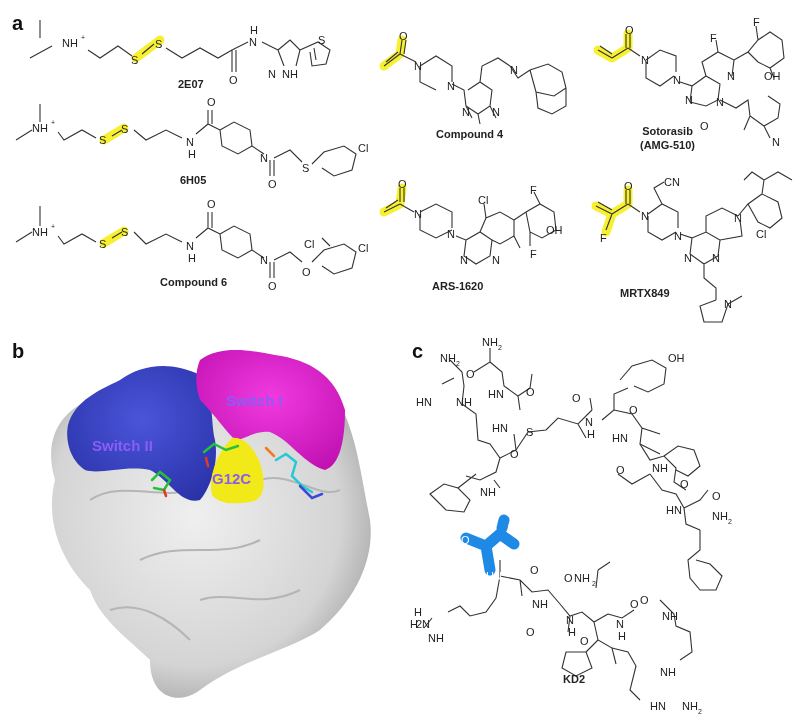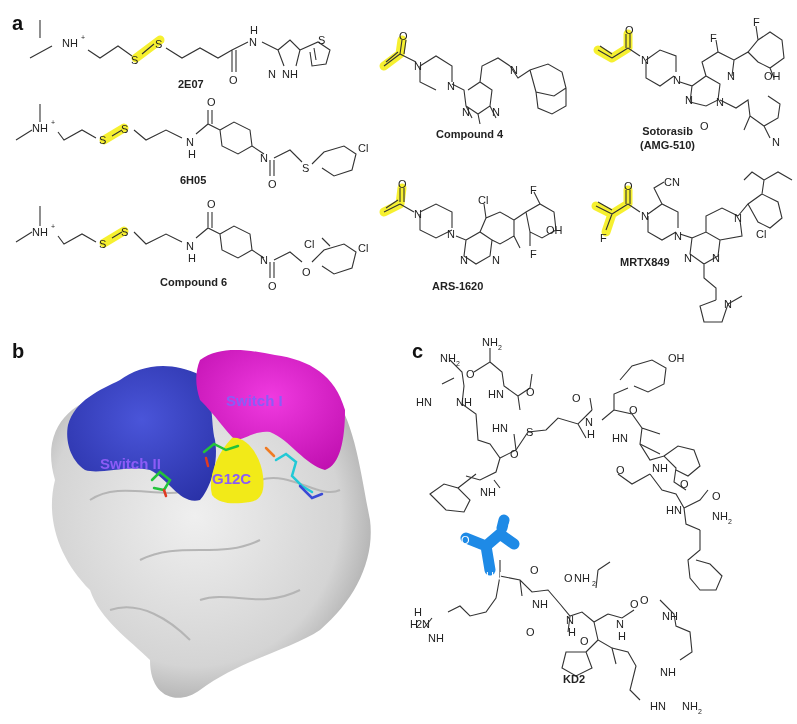--- a/index.html
+++ b/index.html
@@ -134,21 +134,21 @@
 
 <div class="lbl" style="left:178px;top:78px;">2E07</div>
 <div class="lbl" style="left:180px;top:174px;">6H05</div>
 <div class="lbl" style="left:160px;top:276px;">Compound 6</div>
 <div class="lbl" style="left:436px;top:128px;text-align:right;">Compound 4</div>
 <div class="lbl" style="left:432px;top:280px;">ARS-1620</div>
 <div class="lbl" style="left:614px;top:124px;line-height:14px;margin-left:26px;">
   <div>Sotorasib</div>
   <div>(AMG-510)</div>
 </div>
-<div class="lbl" style="left:620px;top:256px;">MRTX849</div>
+<div class="lbl" style="left:620px;top:287px;">MRTX849</div>
 
 <svg width="797" height="724" style="pointer-events:none;">
   <defs>
     <radialGradient id="gsurf" cx="45%" cy="45%" r="65%">
       <stop offset="0%" stop-color="#efefef"></stop>
       <stop offset="70%" stop-color="#d4d4d4"></stop>
       <stop offset="100%" stop-color="#9a9a9a"></stop>
     </radialGradient>
     <radialGradient id="gblue" cx="50%" cy="40%" r="70%">
       <stop offset="0%" stop-color="#4a55d9"></stop>
@@ -168,21 +168,21 @@
   <path fill="#f2ea18" d="M232,438 C245,436 258,452 262,470 C266,490 262,500 250,502 C235,504 220,505 212,495 C208,480 215,455 232,438 Z"></path>
   <g stroke-width="2.5" fill="none" stroke-linecap="round">
     <path stroke="#22c33a" d="M204,452 L214,444 L226,450 L238,446"></path>
     <path stroke="#22c33a" d="M152,480 L160,472 L170,480 L164,490 L154,488"></path>
     <path stroke="#e03a22" d="M206,458 L208,466 M164,490 L166,496"></path>
     <path stroke="#f07a22" d="M266,448 L274,456"></path>
     <path stroke="#22c9d6" d="M276,460 L286,454 L296,462 L292,476 L302,486 L312,492"></path>
     <path stroke="#3a4ad6" d="M300,486 L312,498 L322,494"></path>
   </g>
 </svg>
-<div class="prot-label" style="left:100px;top:437px;margin-top:18px;">Switch II</div>
+<div class="prot-label" style="left:92px;top:437px;">Switch II</div>
 <div class="prot-label" style="left:226px;top:392px;">Switch I</div>
 <div class="prot-label" style="left:212px;top:470px;">G12C</div>
 
 <svg width="797" height="724" style="pointer-events:none;">
   <path class="hl-b" d="M466,538 L486,546 L500,534 L514,544 M486,546 L490,570 M502,528 L504,520"></path>
   <g class="bond">
     <path d="M490,348 L490,362 L474,372 M490,362 L502,372 L504,386 L518,396 L520,410 M518,396 L530,388 M530,388 L532,374"></path>
     <path d="M450,360 L462,372 L464,386 M454,378 L442,384 M464,386 L462,404 L476,414 L478,440 L490,444 L500,458 L516,450 L514,434 M500,458 L496,472 L480,480 L466,476 M494,480 L500,488"></path>
     <path d="M516,450 L528,432 L546,430 L558,418 L578,424 L592,410 M578,424 L586,438 M592,410 L590,398 M602,420 L614,410 L614,394 L628,388 M614,410 L632,414 L642,428 L660,434 M642,428 L640,444 L650,460 L664,456 L676,468 L674,482 L686,490"></path>
     <path d="M620,380 L632,366 L652,360 L666,368 L664,384 L648,392 L634,386"></path>

